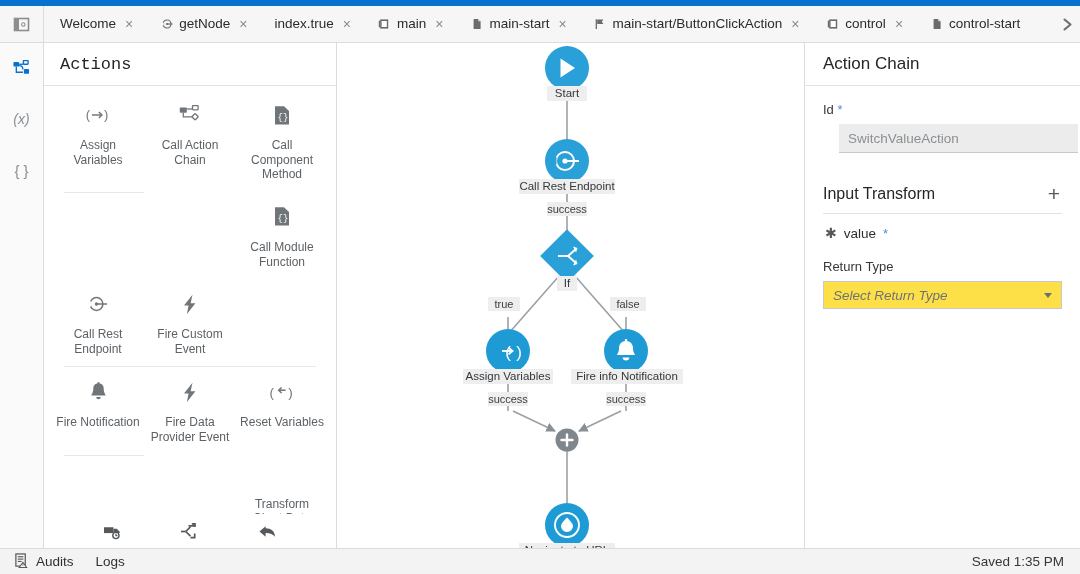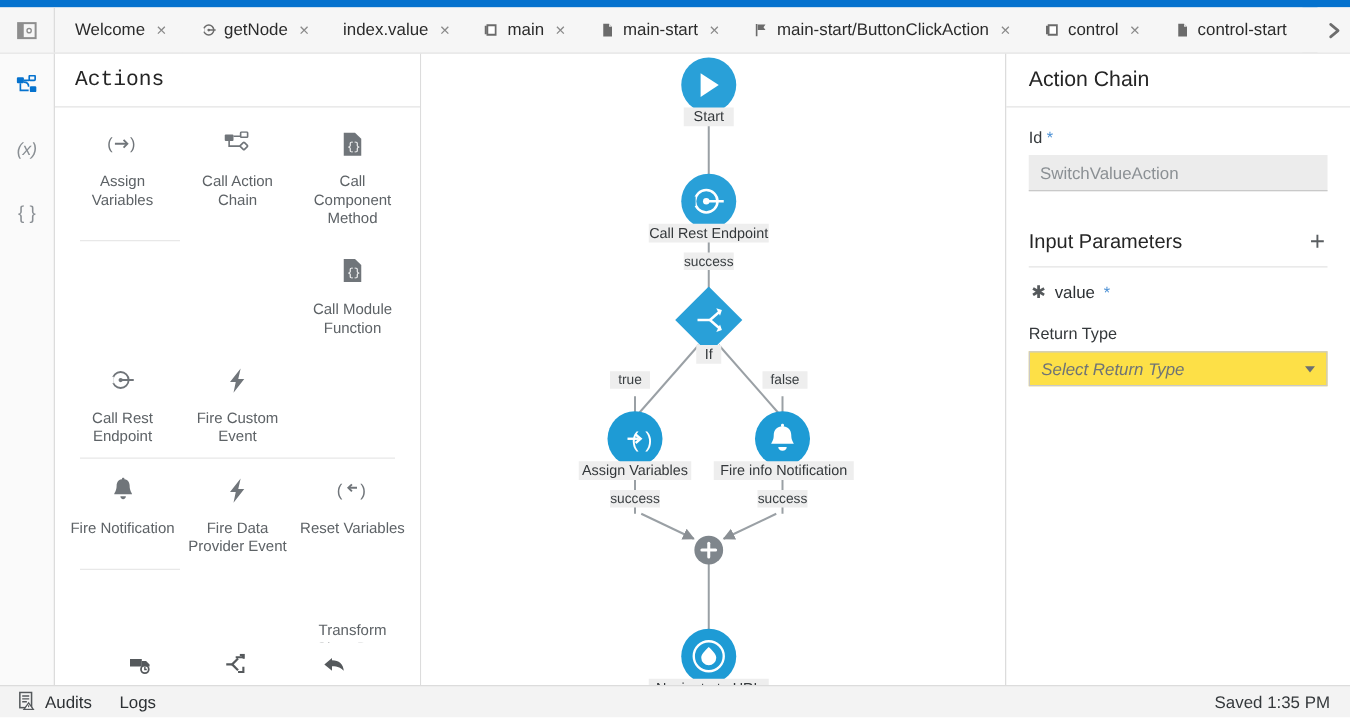--- a/index.html
+++ b/index.html
@@ -238,20 +238,21 @@
     width: 100%;
     height: 29px;
     background: #ececec;
     border: none;
     border-bottom: 1px solid #c9c9c9;
     padding: 12px 9px;
     font-size: 13.5px;
     color: #8b9094;
     font-family: "Liberation Sans", sans-serif;
     line-height: 29px;
+    margin-left: 16px;
   }
   .section-row {
     display: flex; align-items: center;
     justify-content: space-between;
     margin-top: 30px;
     padding-bottom: 9px;
     border-bottom: 1px solid #e3e3e3;
   }
   .section-row .sec-title {
     font-size: 16px;
@@ -358,21 +359,21 @@
             <line x1="6" y1="6" x2="11.5" y2="6" stroke="#6b6b6b" stroke-width="1.2"></line>
             <circle cx="6" cy="6" r="1.1" fill="#6b6b6b"></circle>
             <rect x="0" y="4.6" width="2.6" height="2.8" fill="#ffffff"></rect>
           </svg>
         </span>
         <span class="tab-label">getNode</span>
         <span class="tab-close">×</span>
       </div>
 
       <div class="tab">
-        <span class="tab-label">index.value</span>
+        <span class="tab-label">index.true</span>
         <span class="tab-close">×</span>
       </div>
 
       <div class="tab">
         <span class="tab-icon">
           <svg width="12" height="12" viewBox="0 0 12 12">
             <rect x="2.2" y="1.4" width="8" height="9.2" fill="#6b6b6b"></rect>
             <rect x="3.6" y="3" width="5.2" height="6" fill="#ffffff"></rect>
             <rect x="0.8" y="2.6" width="1.6" height="6.8" fill="#6b6b6b"></rect>
           </svg>
@@ -708,21 +709,21 @@
       <div class="props-header">Action Chain</div>
       <div class="props-body">
 
         <div class="field-label">
           <span>Id</span>
           <span class="req-star">*</span>
         </div>
         <input class="text-input" type="text" readonly="" value="SwitchValueAction" style="">
 
         <div class="section-row">
-          <span class="sec-title">Input Parameters</span>
+          <span class="sec-title">Input Transform</span>
           <span class="plus-btn">+</span>
         </div>
 
         <div class="param-row">
           <span class="p-star">✱</span>
           <span>value</span>
           <span class="req-star">*</span>
         </div>
 
         <div class="field-block">

